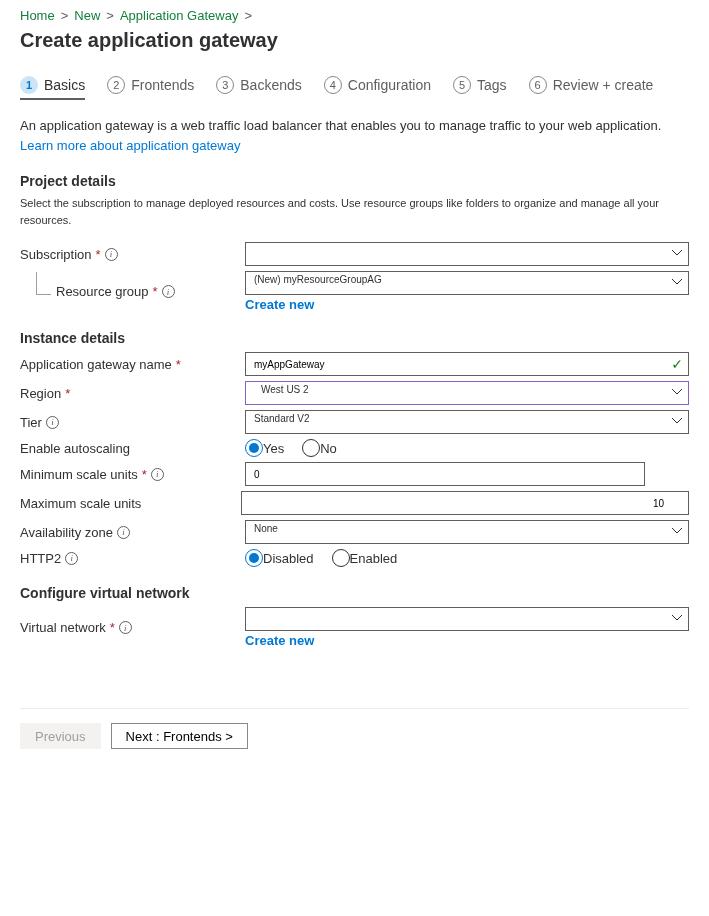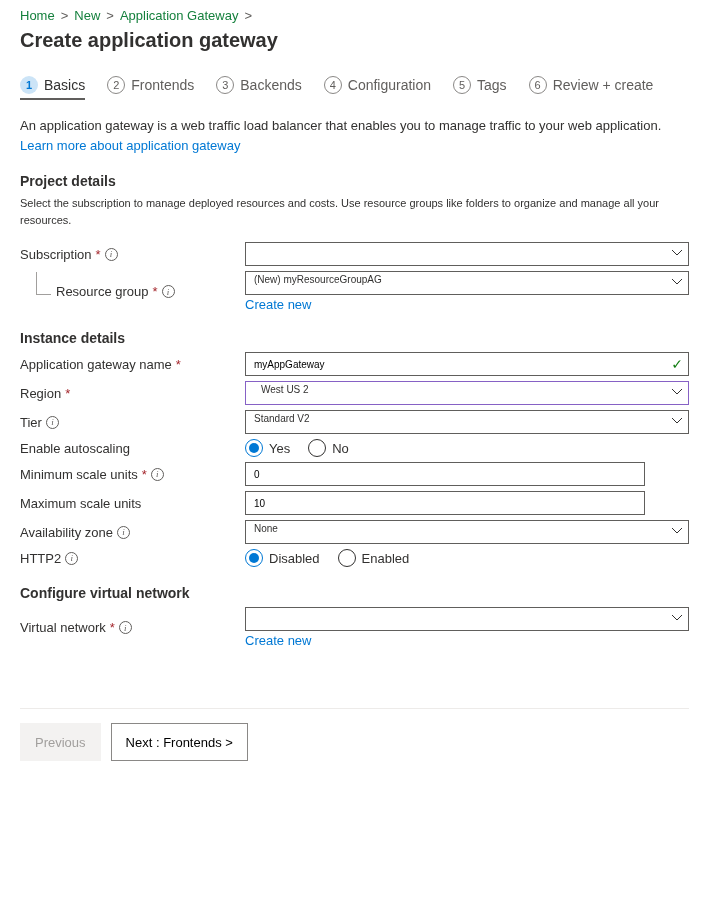--- a/index.html
+++ b/index.html
@@ -156,44 +156,45 @@
     pointer-events: none;
   }
   .select-box.highlight { border-color: #8661c5; padding-left: 15px; }
   .link-below {
     display: inline-block;
     font-size: 13px;
     color: #0078d4;
     text-decoration: none;
     margin-top: 2px;
     cursor: pointer;
+    font-weight: bold;
   }
   .radio-group { display: flex; gap: 18px; align-items: center; }
-  .radio-opt { display: flex; align-items: center; gap: 6px; cursor: pointer; }
+  .radio-opt { display: flex; align-items: center; cursor: pointer; }
   .radio-circle {
     width: 18px; height: 18px; border-radius: 50%;
     border: 1px solid #323130; display: inline-flex;
     align-items: center; justify-content: center;
   }
   .radio-circle.checked { border-color: #0078d4; }
   .radio-dot {
     width: 10px; height: 10px; border-radius: 50%;
     background: #0078d4; display: none;
   }
   .radio-circle.checked .radio-dot { display: block; }
   .footer {
     position: relative;
     margin-top: 60px;
     padding-top: 14px;
     border-top: 1px solid #edebe9;
     display: flex;
     gap: 10px;
   }
   .btn {
-    height: 38px;
+    height: 26px;
     padding: 0 14px;
     font-size: 13px;
     font-family: inherit;
     border: 1px solid #8a8886;
     background: #fff;
     cursor: pointer;
   }
   .btn.disabled {
     background: #f3f2f1;
     color: #a19f9d;
@@ -366,21 +367,21 @@
   <div class="form-control-col">
     <input class="text-input" style="width: 400px;" value="0">
   </div>
 </div>
 
 <div class="form-row">
   <div class="form-label-col">
     <span>Maximum scale units</span>
   </div>
   <div class="form-control-col">
-    <input class="text-input" style="width: 400px;" value="10">
+    <input class="text-input" style="width: 448px; text-align: right;" value="10">
   </div>
 </div>
 
 <div class="form-row">
   <div class="form-label-col">
     <span>Availability zone</span>
     <span class="info-icon">i</span>
   </div>
   <div class="form-control-col">
     <div class="select-wrap">

